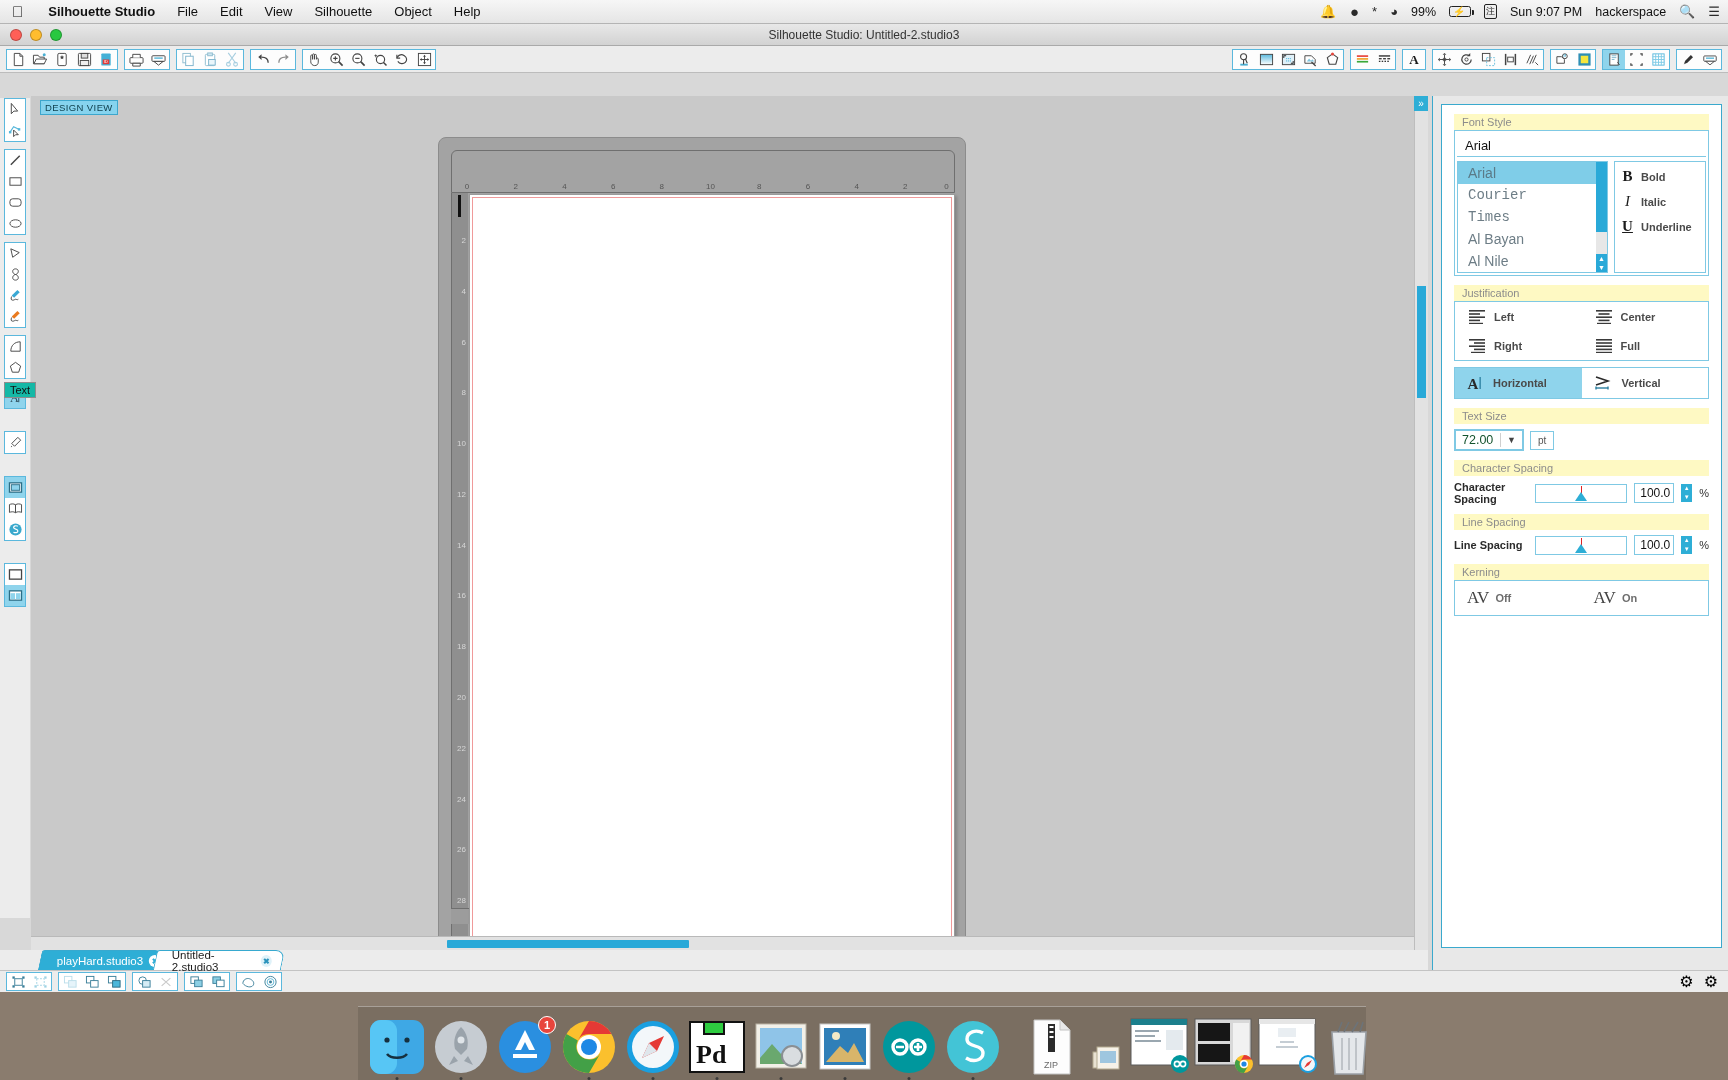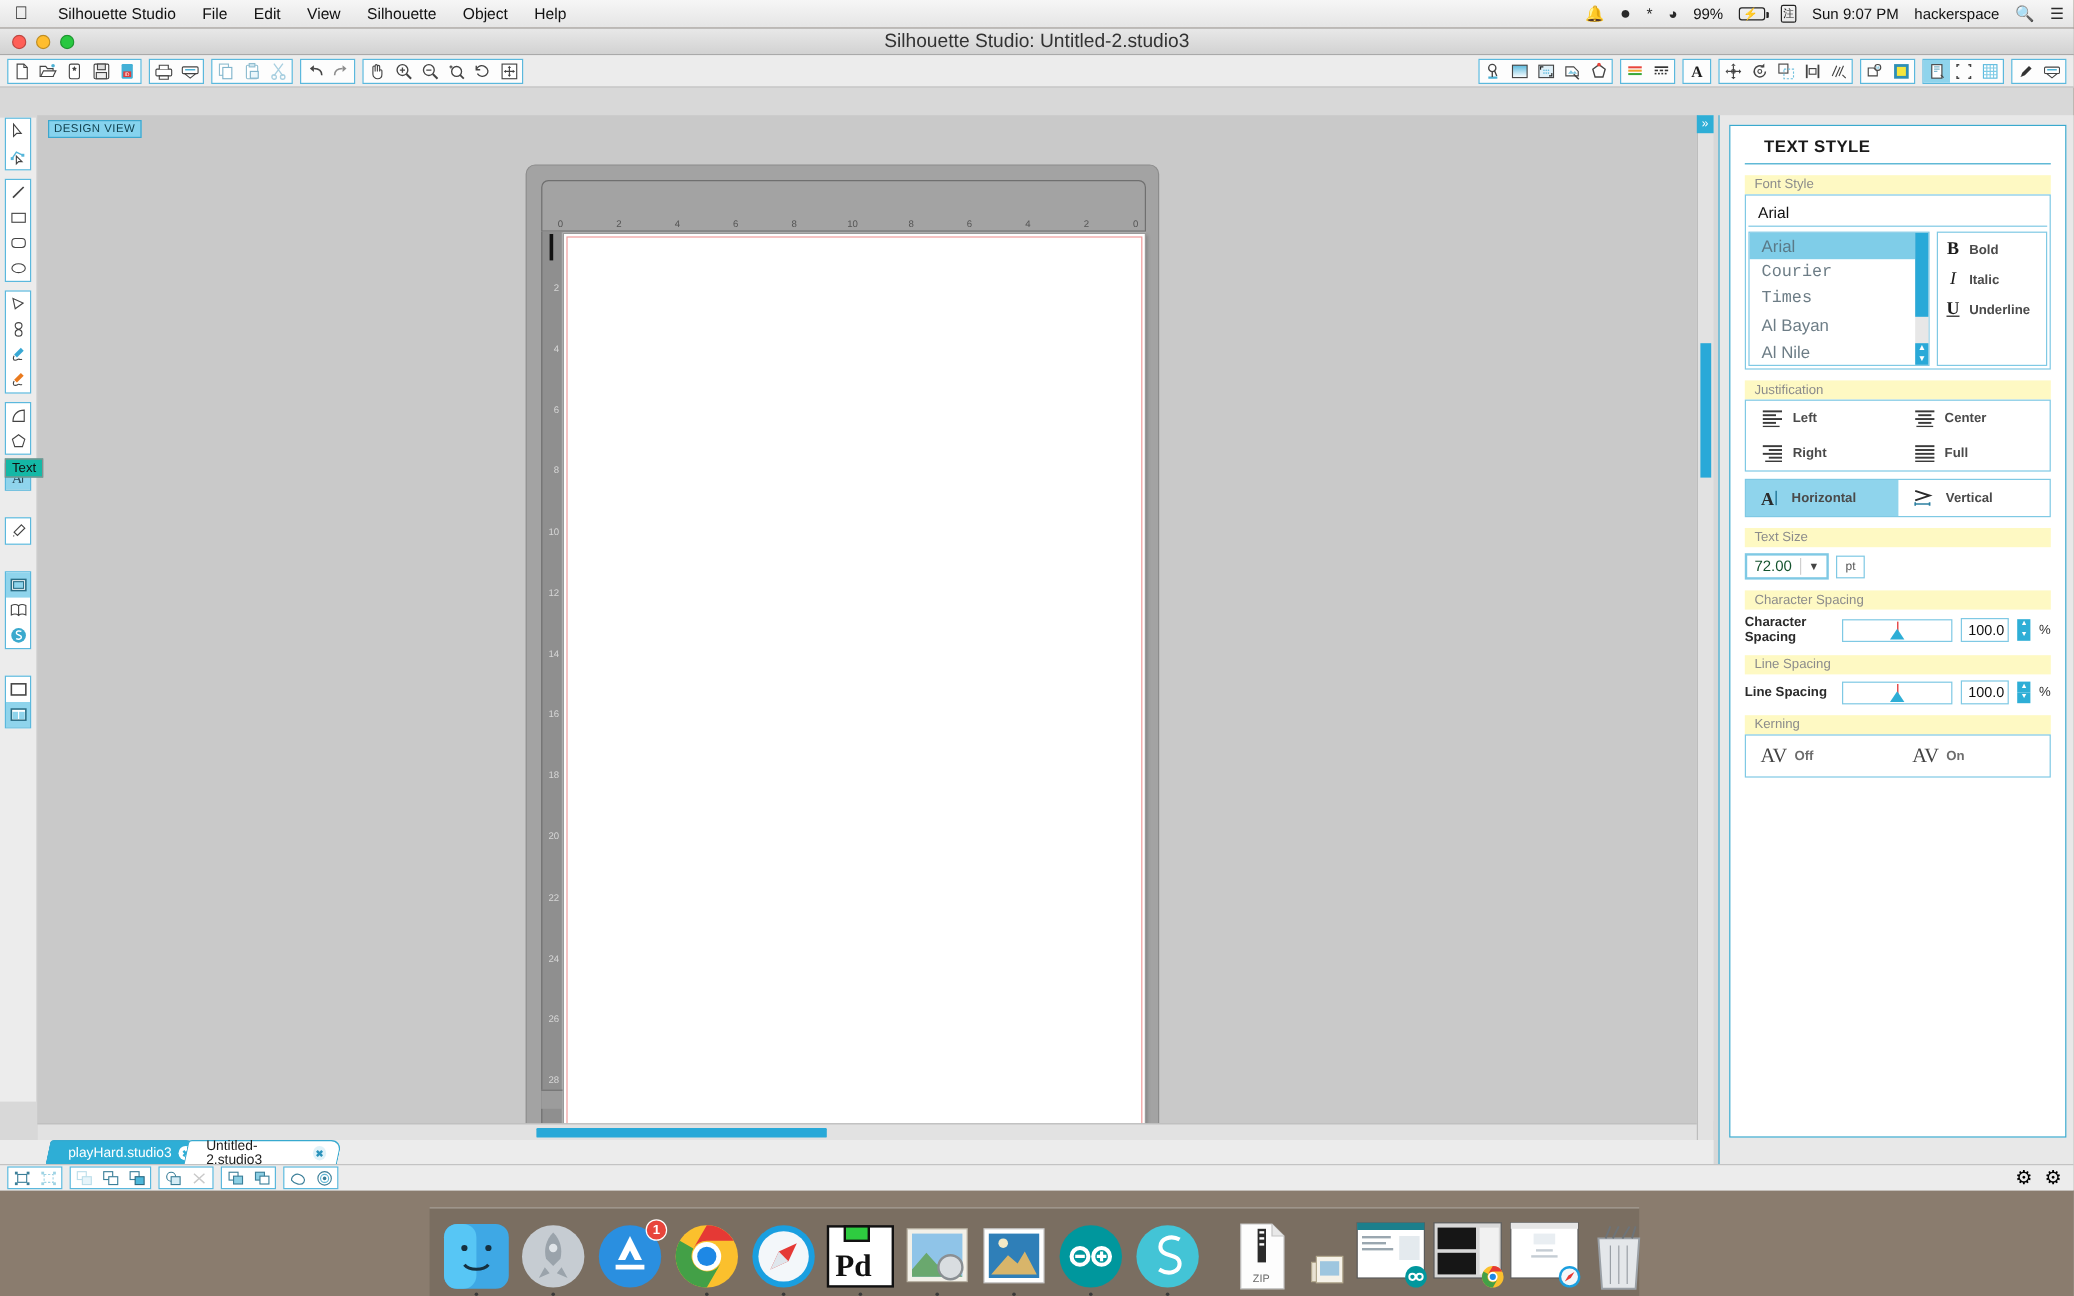--- a/index.html
+++ b/index.html
@@ -13,21 +13,21 @@
   
   #menubar {
     position: absolute; left: 0; top: 0; width: 1728px; height: 24px;
     background: linear-gradient(#f6f6f6, #e5e5e5);
     border-bottom: 1px solid #b4b4b4;
     display: flex; align-items: center;
     font-size: 13px; color: #101010;
   }
   #menubar .apple { margin: 0 14px 0 12px; font-size: 15px; line-height: 1; }
   #menubar .mi { padding: 0 11px; white-space: nowrap; }
-  #menubar .mi.bold { font-weight: normal; }
+  #menubar .mi.bold { font-weight: bold; }
   #menubar .right { margin-left: auto; display: flex; align-items: center; gap: 13px; padding-right: 8px; }
   #menubar .right .ico { font-size: 13px; color: #2a2a2a; line-height: 1; }
   #menubar .right .txt { font-size: 12.5px; color: #111; }
   .batt {
     display: inline-block; width: 22px; height: 11px; border: 1.4px solid #222;
     border-radius: 2.5px; position: relative; vertical-align: -1px;
   }
   .batt::after {
     content: ""; position: absolute; right: -4px; top: 3px;
     width: 2.5px; height: 5px; background: #222; border-radius: 0 1px 1px 0;
@@ -47,21 +47,21 @@
     position: relative; height: 22px;
     background: linear-gradient(#e8e8e8, #d2d2d2);
     border-bottom: 1px solid #a9a9a9;
     display: flex; align-items: center;
   }
   .traffic { display: flex; gap: 8px; margin-left: 10px; }
   .tl { width: 12px; height: 12px; border-radius: 50%; border: 0.5px solid rgba(0,0,0,.25); }
   .tl.r { background: #ff5f57; } .tl.y { background: #ffbd2e; } .tl.g { background: #28c840; }
   #wintitle {
     position: absolute; left: 0; right: 0; text-align: center;
-    font-size: 16px; color: #333;
+    font-size: 12px; color: #333;
   }
 
   
   #toolbar {
     height: 27px; background: #ececec; border-bottom: 1px solid #bcbcbc;
     display: flex; align-items: center; position: relative;
   }
   .tgroup {
     display: flex; align-items: center; height: 21px;
     border: 1px solid #5bb8dd; margin-left: 6px; background: #fdfdfd;
@@ -917,21 +917,20 @@
         </div>
     </div>
     <div class="right">
       <span>⚙</span>
       <span>⚙</span>
     </div>
   </div>
 
   <div id="panel">
     <div id="panelinner">
-      <div id="paneltitle">TEXT STYLE</div>
 
       <div class="sectlabel">Font Style</div>
       <div class="sectbox">
         <div id="fontfield">Arial</div>
         <div id="fontrow">
           <div id="fontlistwrap">
             <div class="fontitem sel">Arial</div>
             <div class="fontitem f-courier">Courier</div>
             <div class="fontitem f-times">Times</div>
             <div class="fontitem">Al Bayan</div>

